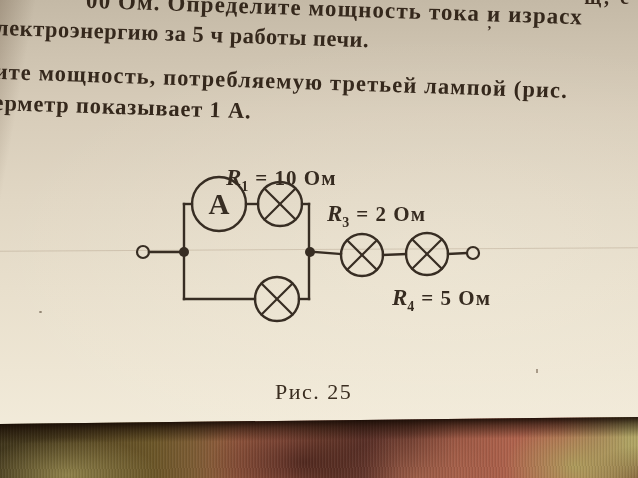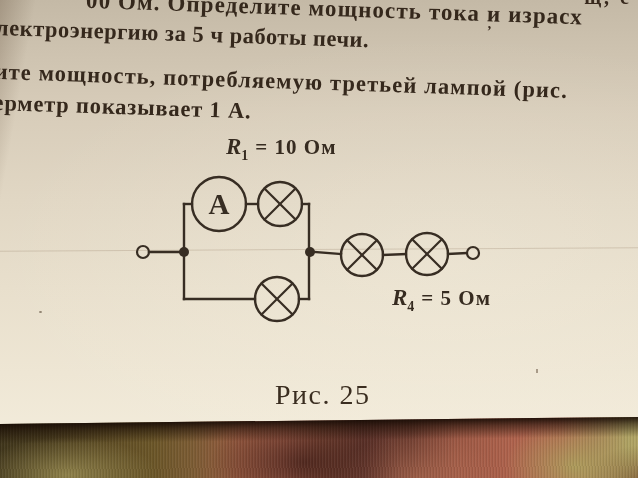--- a/index.html
+++ b/index.html
@@ -39,25 +39,25 @@
   .scanline{position:absolute;left:0;top:249px;width:638px;height:1px;
     background:rgba(140,115,90,.25);transform:rotate(-.3deg);}
   .speck1{position:absolute;left:39px;top:311px;width:3px;height:2px;border-radius:50%;background:rgba(70,52,35,.55);}
   .speck2{position:absolute;left:536px;top:369px;width:2px;height:4px;background:rgba(80,60,40,.45);}
   
   .circuit-svg{position:absolute;left:0;top:0;}
   .r-label{position:absolute;font-size:21px;font-weight:600;color:#362b20;white-space:nowrap;}
   .r-label .sym{font-style:italic;font-size:23px;}
   .r-label .rsub{font-size:14px;vertical-align:-6px;font-style:normal;}
   .r-label .rval{margin-left:7px;letter-spacing:1px;}
-  .label-r1{left:226px;top:134px;}
+  .label-r1{left:226px;top:165px;}
   .label-r3{left:327px;top:201px;}
   .label-r4{left:392px;top:285px;}
   .label-r2{left:241px;top:333px;}
-  .figure-caption{position:absolute;left:275px;top:379px;font-size:28px;font-weight:500;
+  .figure-caption{position:absolute;left:275px;top:379px;font-size:22px;font-weight:500;
     letter-spacing:1.5px;color:#3a2d20;}
   
   .fabric{
     position:absolute;left:-6px;top:424px;width:660px;height:72px;
     transform:rotate(-.63deg);transform-origin:0 0;
     background:
       linear-gradient(to bottom, rgba(24,12,5,.92) 0px, rgba(24,12,5,.55) 7px, rgba(24,12,5,0) 20px),
       repeating-linear-gradient(90deg, rgba(0,0,0,.07) 0 1px, rgba(255,255,255,.05) 1px 2px, rgba(0,0,0,0) 2px 3px),
       radial-gradient(90px 38px at 11% 72%, rgba(163,150,88,.75) 0%, rgba(163,150,88,0) 100%),
       radial-gradient(95px 50px at 47% 58%, rgba(62,28,22,.75) 0%, rgba(62,28,22,0) 100%),
@@ -131,20 +131,23 @@
         <line x1="412.2" y1="239.2" x2="441.8" y2="268.8" stroke-width="2.2"></line>
         <line x1="412.2" y1="268.8" x2="441.8" y2="239.2" stroke-width="2.2"></line>
       </g>
       <line x1="448" y1="254" x2="466" y2="253"></line>
       <circle cx="473" cy="253" r="6" stroke-width="2.2"></circle>
     </svg>
 
     <div class="r-label label-r1">
       <span class="sym">R</span><span class="rsub">1</span><span class="rval">= 10 Ом</span>
     </div>
+    <div class="r-label label-r3">
+      <span class="sym">R</span><span class="rsub">3</span><span class="rval">= 2 Ом</span>
+    </div>
     <div class="r-label label-r4">
       <span class="sym">R</span><span class="rsub">4</span><span class="rval">= 5 Ом</span>
     </div>
 
     <div class="figure-caption">Рис. 25</div>
   </div>
 
   <div class="fabric"></div>
 </div>
 

